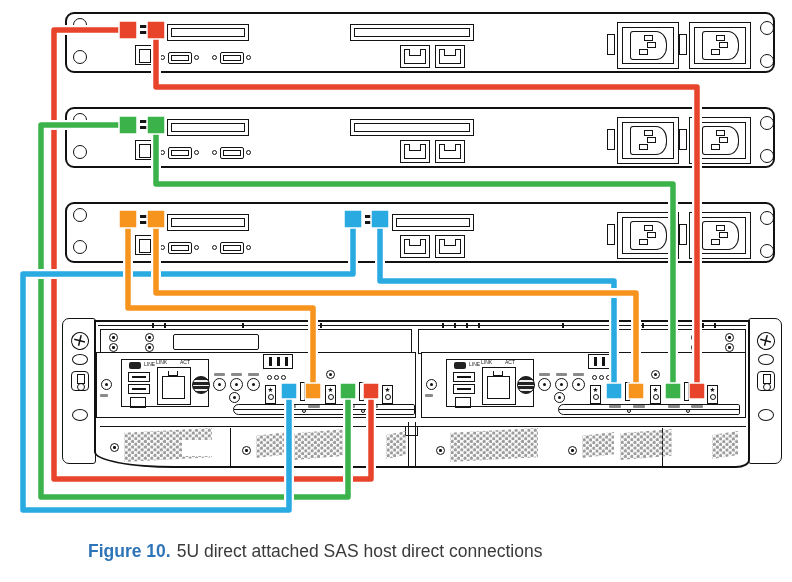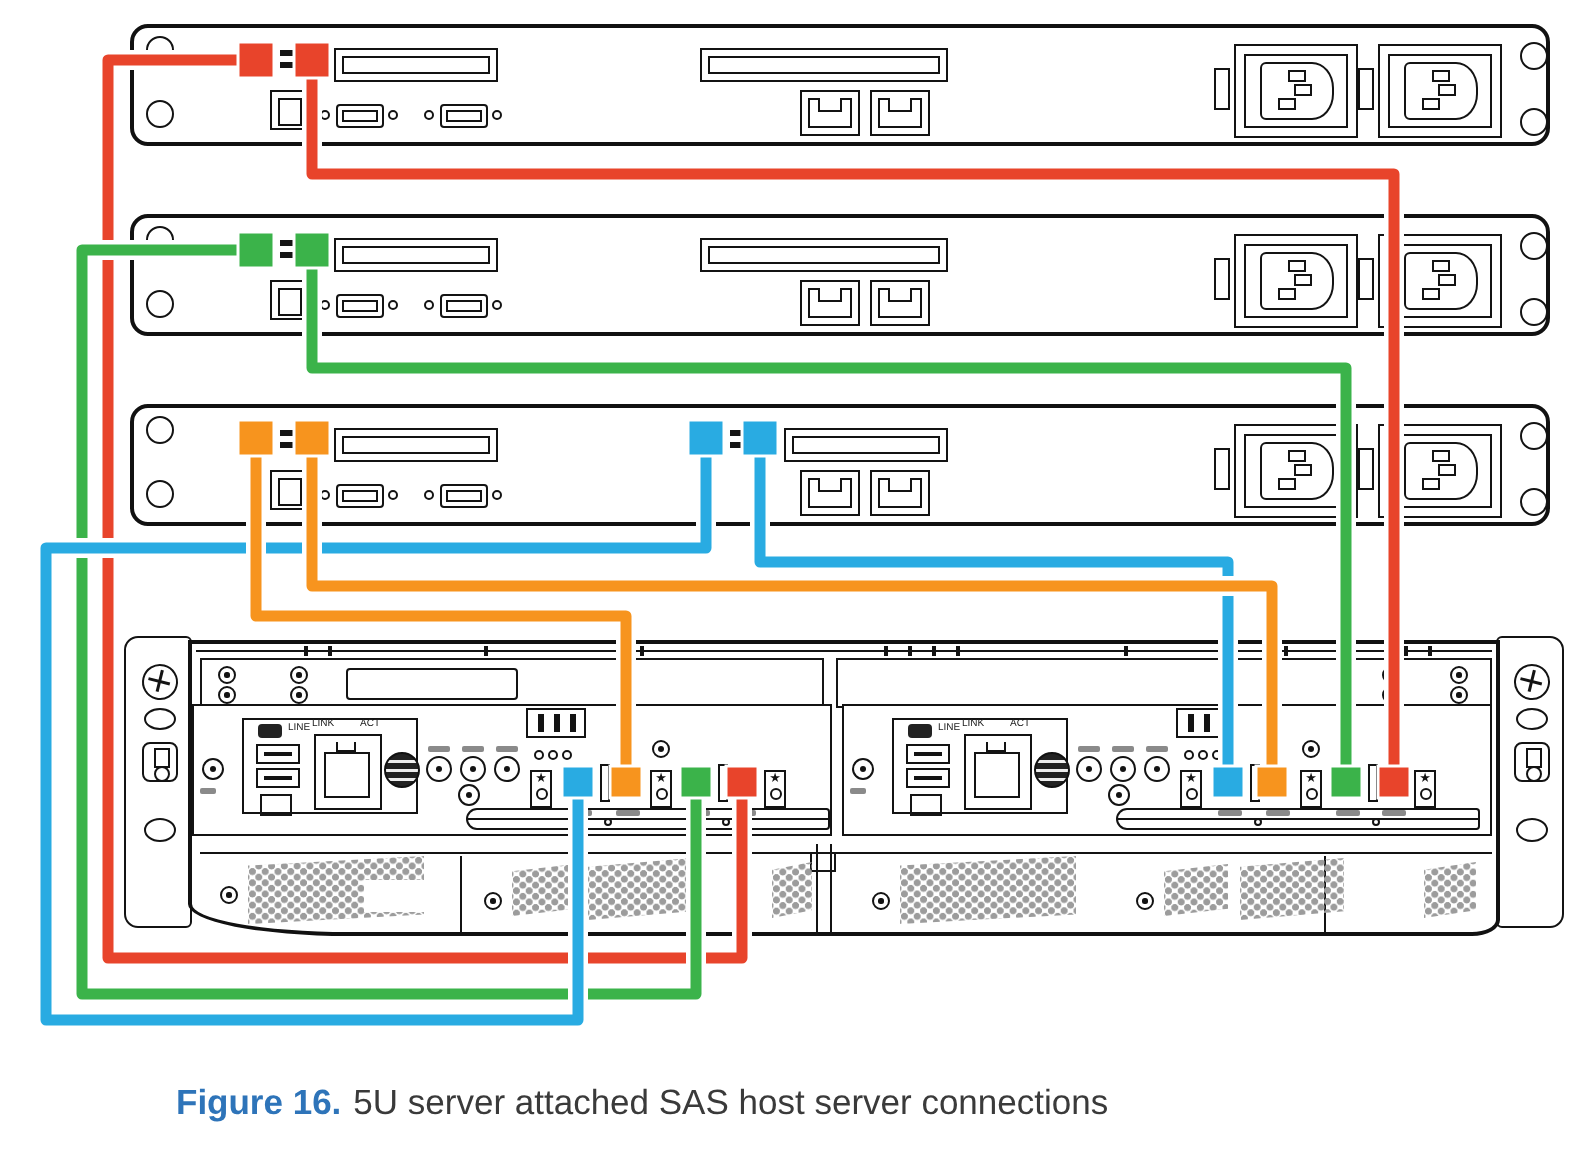--- a/index.html
+++ b/index.html
@@ -429,16 +429,16 @@
       <rect x="340" y="383" width="16" height="16" fill="#3BB34A"></rect>
       <rect x="363" y="383" width="16" height="16" fill="#E8442B"></rect>
       <rect x="606" y="383" width="16" height="16" fill="#29ABE2"></rect>
       <rect x="628" y="383" width="16" height="16" fill="#F7941E"></rect>
       <rect x="665" y="383" width="16" height="16" fill="#3BB34A"></rect>
       <rect x="689" y="383" width="16" height="16" fill="#E8442B"></rect>
     </g>
   </svg>
 
   <div class="A caption">
-    <span class="figlabel">Figure 16.</span><span>5U server attached SAS host server connections</span>
+    <span class="figlabel">Figure 10.</span><span>5U direct attached SAS host direct connections</span>
   </div>
 
 </div>
 
 </body></html>

